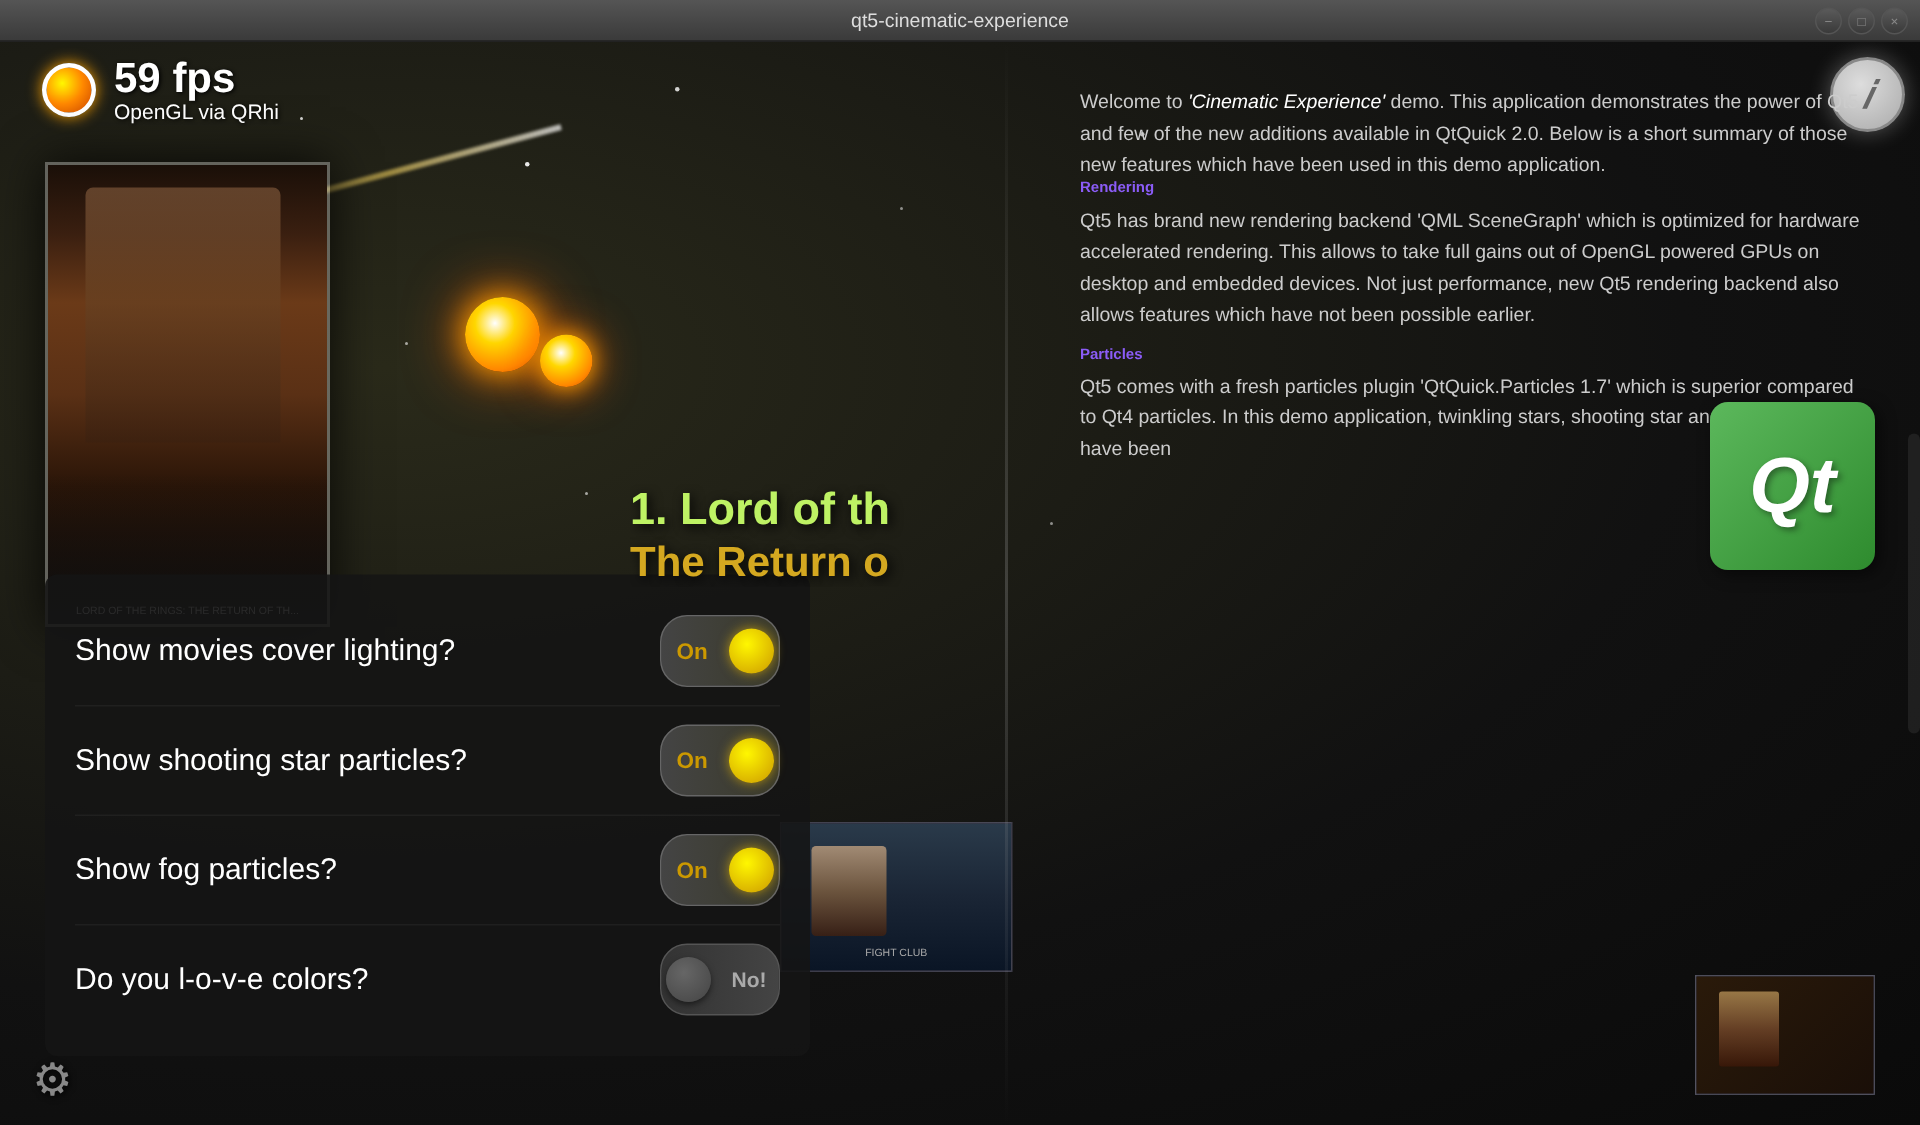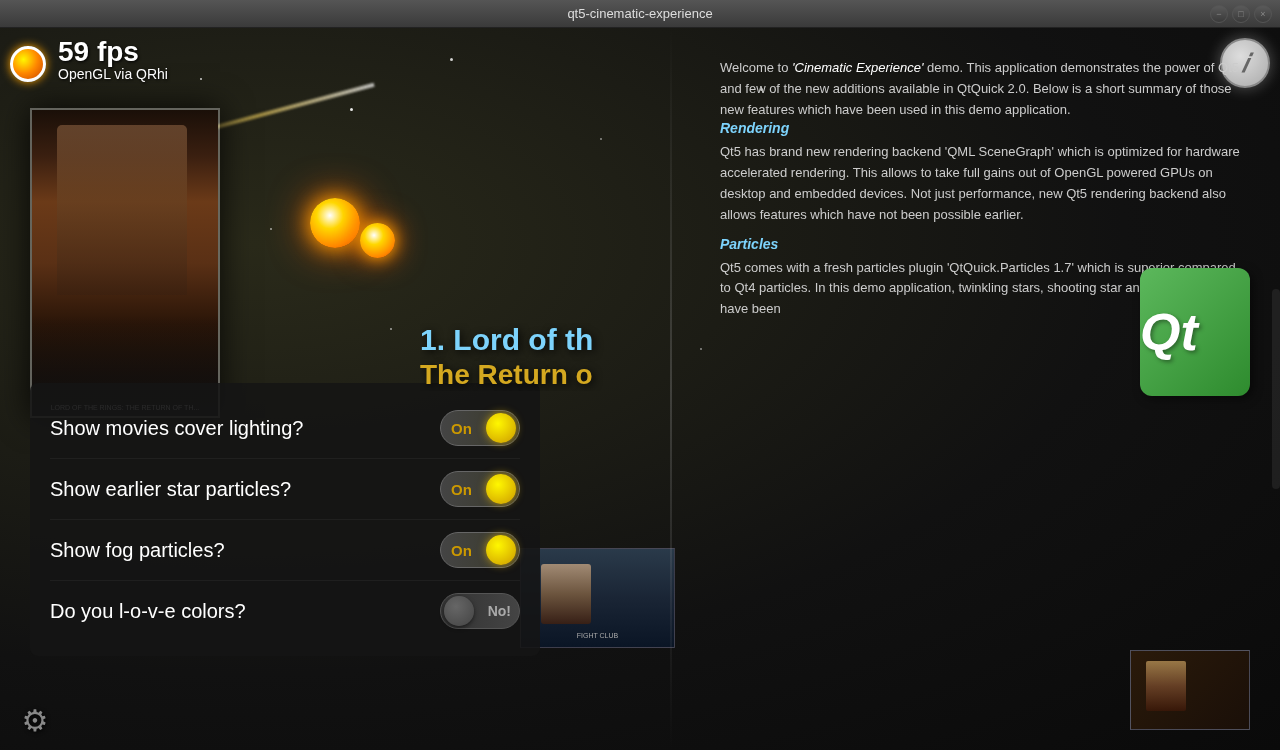--- a/index.html
+++ b/index.html
@@ -103,23 +103,23 @@
       height: 35px;
       border-radius: 50%;
       background: radial-gradient(circle at 40% 35%, #fff 0%, #ffd700 30%, #ff8800 70%, #cc4400 100%);
       box-shadow: 0 0 15px #ffa500, 0 0 30px #ff6600;
     }
 
     
     .fps-panel {
       position: absolute;
       top: 10px;
-      left: 10px;
-      display: flex;
-      align-items: flex-end;
+      left: 28px;
+      display: flex;
+      align-items: center;
       gap: 12px;
     }
 
     .fps-circle {
       width: 36px;
       height: 36px;
       border-radius: 50%;
       background: radial-gradient(circle at 35% 35%, #fff700, #ff8800, #cc4400);
       box-shadow: 0 0 10px #ffa500;
       border: 3px solid #fff;
@@ -224,43 +224,43 @@
       font-size: 13px;
       line-height: 1.6;
     }
 
     .desc-text em {
       font-style: italic;
       color: #fff;
     }
 
     .section-title {
-      font-size: 14px;
-      font-weight: bold;
-      color: #7dd3fc;
-      font-style: italic;
+      font-size: 10px;
+      font-weight: bold;
+      color: #8b5cf6;
       margin-bottom: 6px;
       display: block;
     }
 
     .qt-logo {
       position: absolute;
       top: 240px;
       right: 30px;
       width: 110px;
       height: 100px;
     }
 
     .qt-logo-inner {
       width: 110px;
-      height: 128px;
+      height: 112px;
       background: linear-gradient(135deg, #5cb85c, #2e8b2e);
       border-radius: 12px;
       display: flex;
       align-items: center;
+      justify-content: center;
       box-shadow: 3px 3px 10px rgba(0,0,0,0.5);
       position: relative;
       overflow: hidden;
     }
 
     .qt-logo-text {
       font-size: 52px;
       font-weight: bold;
       color: white;
       font-style: italic;
@@ -303,21 +303,21 @@
 
     .setting-label {
       color: white;
       font-size: 20px;
       font-weight: 300;
     }
 
     
     .toggle {
       width: 80px;
-      height: 36px;
+      height: 48px;
       border-radius: 18px;
       position: relative;
       cursor: pointer;
       display: flex;
       align-items: center;
     }
 
     .toggle-on {
       background: linear-gradient(to right, #444, #3a3a2a);
       border: 1px solid #666;
@@ -446,21 +446,21 @@
       <span class="fps-number">59 fps</span>
       <span class="fps-subtitle">OpenGL via QRhi</span>
     </div>
   </div>
 
   <div class="info-btn">
     <span>𝑖</span>
   </div>
 
   <div style="position:absolute;top:295px;left:420px;width:260px;overflow:hidden;z-index:5;">
-    <div style="color:#7dd3fc;font-size:30px;font-weight:bold;text-shadow:2px 2px 8px rgba(0,0,0,0.9);white-space:nowrap;">1. Lord of th</div>
+    <div style="color:#bef264;font-size:30px;font-weight:bold;text-shadow:2px 2px 8px rgba(0,0,0,0.9);white-space:nowrap;">1. Lord of th</div>
     <div style="color:#d4a820;font-size:28px;font-weight:bold;text-shadow:2px 2px 8px rgba(0,0,0,0.9);margin-top:2px;white-space:nowrap;">The Return o</div>
   </div>
 
   <div class="movie-cover">
     <div class="movie-cover-img">
 
       <div style="position:absolute;top:0;left:0;width:100%;height:100%;background:linear-gradient(180deg,#1a0f08 0%,#3a1f10 15%,#6b3a18 30%,#5a3015 50%,#2a1508 70%,#0f0804 100%);"></div>
       <div style="position:absolute;top:15px;left:25px;width:130px;height:170px;background:linear-gradient(180deg,#8a6040 0%,#6a4525 40%,#3a2010 100%);border-radius:5px 5px 0 0;opacity:0.6;"></div>
 
       <div style="position:absolute;bottom:0;left:0;width:100%;height:100px;background:linear-gradient(180deg,transparent,#111);"></div>
@@ -514,21 +514,21 @@
 
     <div class="setting-row">
       <span class="setting-label">Show movies cover lighting?</span>
       <div class="toggle toggle-on">
         <span class="toggle-text">On</span>
         <div class="toggle-knob"></div>
       </div>
     </div>
 
     <div class="setting-row">
-      <span class="setting-label">Show earlier star particles?</span>
+      <span class="setting-label">Show shooting star particles?</span>
       <div class="toggle toggle-on">
         <span class="toggle-text">On</span>
         <div class="toggle-knob"></div>
       </div>
     </div>
 
     <div class="setting-row">
       <span class="setting-label">Show fog particles?</span>
       <div class="toggle toggle-on">
         <span class="toggle-text">On</span>

